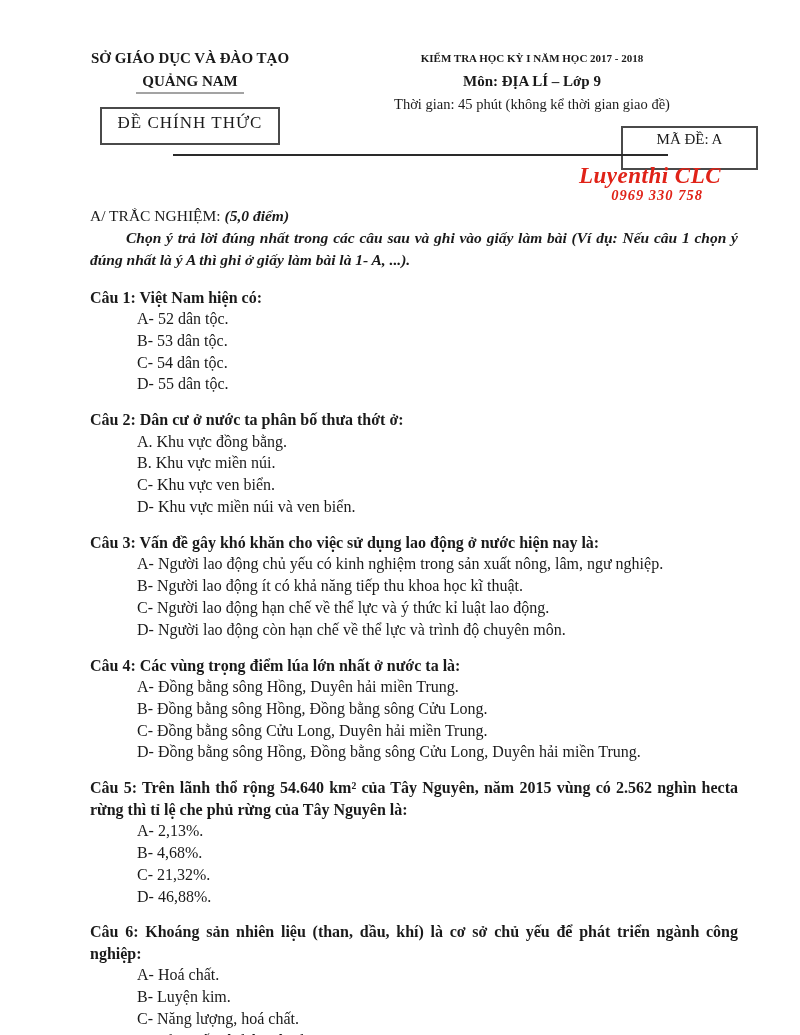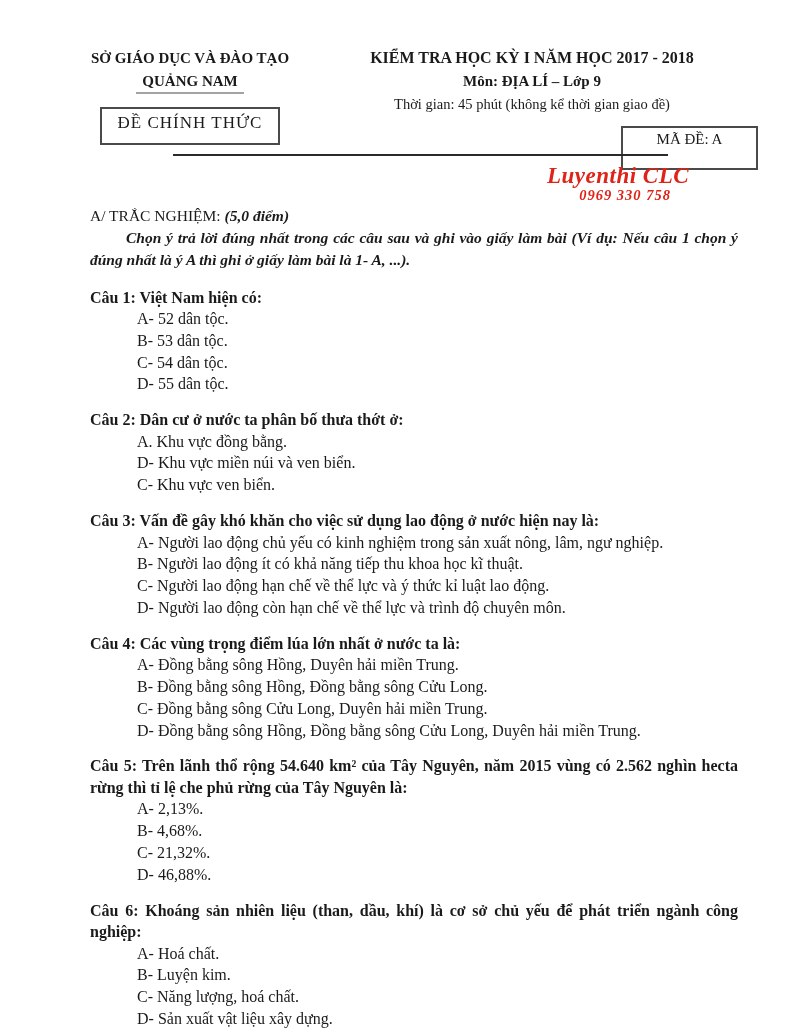--- a/index.html
+++ b/index.html
@@ -29,38 +29,38 @@
     border: 2px solid #4a4a4a;
     font-size: 17px; letter-spacing: 1px;
     padding: 4px 16px 10px 16px;
     background: #fff;
   }
 
   .hdr-right {
     position: absolute; top: 48px; left: 348px; width: 368px;
     text-align: center;
   }
-  .hdr-right .exam-title { font-weight: bold; font-size: 16px; line-height: 20px; }
+  .hdr-right .exam-title { font-weight: bold; font-size: 11px; line-height: 20px; }
   .hdr-right .subject   { font-weight: bold; font-size: 15px; line-height: 22px; margin-top: 2px; }
   .hdr-right .time      { font-size: 14.5px; line-height: 20px; margin-top: 2px; }
 
   .code-box {
     position: absolute; top: 126px; left: 621px; width: 137px; height: 44px;
     border: 2px solid #4a4a4a;
     font-size: 15px; line-height: 23px; text-align: center;
     background: #fff;
   }
 
   .rule {
     position: absolute; top: 154px; left: 173px; width: 495px; height: 2px;
     background: #2a2a2a;
   }
 
   .brand {
-    position: absolute; top: 164px; left: 536px; width: 164px;
+    position: absolute; top: 164px; left: 568px; width: 164px;
     text-align: center;
     color: #e02318;
     font-style: italic; font-weight: bold;
   }
   .brand .brand-name { font-size: 23px; line-height: 24px; letter-spacing: 0.5px; }
   .brand .brand-phone { font-size: 14.5px; line-height: 15px; margin-left: 14px; letter-spacing: 1px; }
 
   
   .content {
     position: absolute; top: 205px; left: 90px; width: 648px;
@@ -119,22 +119,23 @@
         <li>B- 53 dân tộc.</li>
         <li>C- 54 dân tộc.</li>
         <li>D- 55 dân tộc.</li>
       </ul>
     </section>
 
     <section class="question">
       <p class="q-head"><span>Câu 2:</span> <span>Dân cư ở nước ta phân bố thưa thớt ở:</span></p>
       <ul class="q-options">
         <li>A. Khu vực đồng bằng.</li>
+        <li>B. Khu vực miền núi.</li>
+        <li>C- Khu vực ven biển.</li>
         <li>D- Khu vực miền núi và ven biển.</li>
-        <li>C- Khu vực ven biển.</li>
       </ul>
     </section>
 
     <section class="question">
       <p class="q-head"><span>Câu 3:</span> <span>Vấn đề gây khó khăn cho việc sử dụng lao động ở nước hiện nay là:</span></p>
       <ul class="q-options">
         <li>A- Người lao động chủ yếu có kinh nghiệm trong sản xuất nông, lâm, ngư nghiệp.</li>
         <li>B- Người lao động ít có khả năng tiếp thu khoa học kĩ thuật.</li>
         <li>C- Người lao động hạn chế về thể lực và ý thức kỉ luật lao động.</li>
         <li>D- Người lao động còn hạn chế về thể lực và trình độ chuyên môn.</li>

